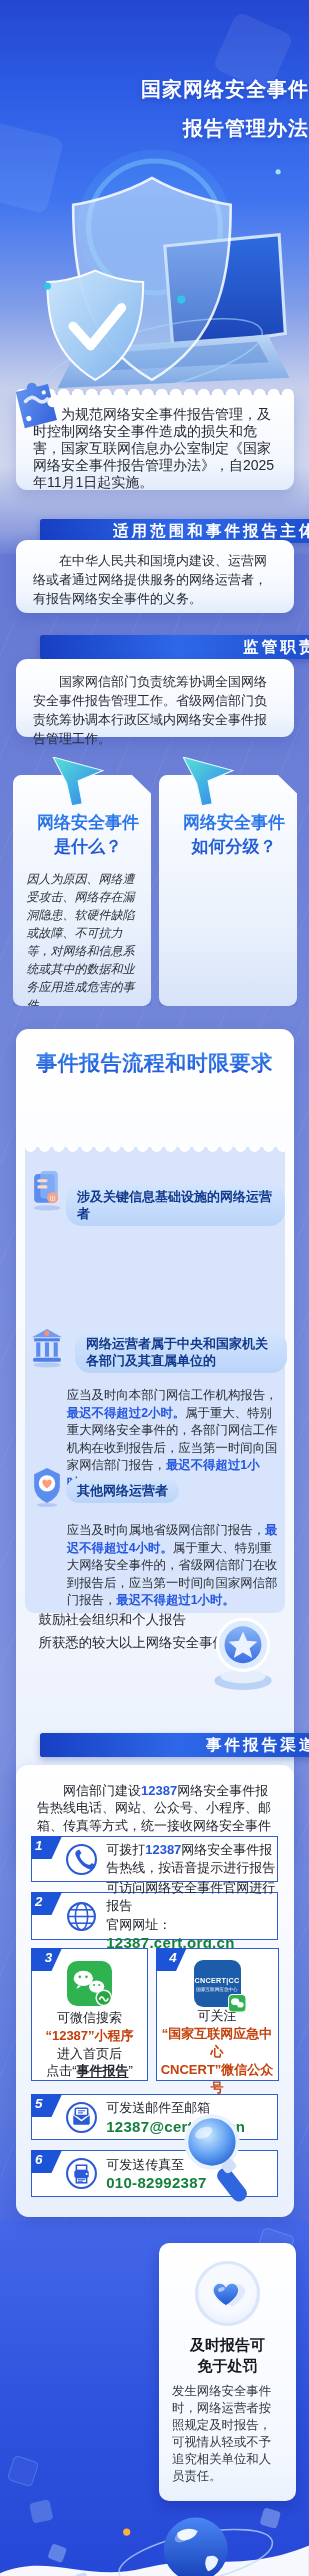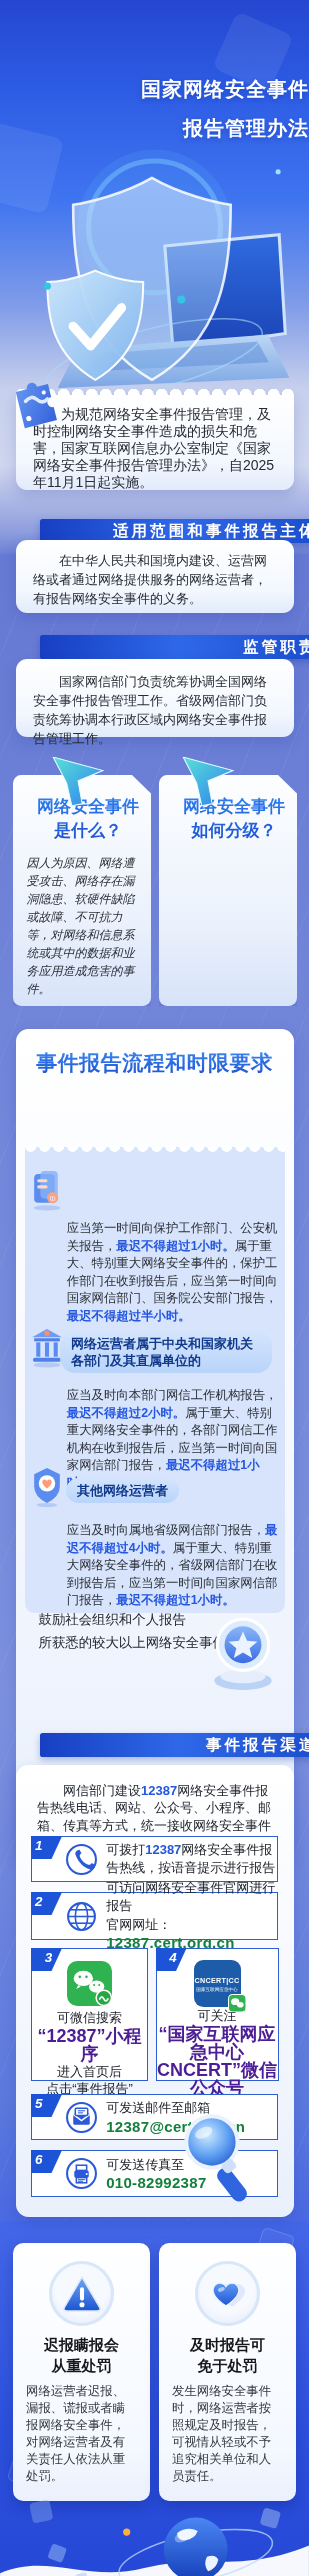--- a/index.html
+++ b/index.html
@@ -33,21 +33,21 @@
   .ctext{font-size:14px;line-height:17px;color:#272b33;text-indent:2em;}
   .ribbon{left:15.5px;width:278px;height:24px;line-height:24px;text-align:right;color:#fff;
     font-size:15.5px;font-weight:bold;letter-spacing:3.1px;border-radius:2.6px;
     background:linear-gradient(90deg,#173fc2 0%,#2e68e8 50%,#1c4ecd 100%);
     box-shadow:0 3.1px 7.2px rgba(16,48,150,.3);margin-left:24px;}
   
   .qcard{top:775px;width:138px;height:231px;
     background:linear-gradient(180deg,#fdfeff 0%,#eaf1fc 65%,#d7e3f9 100%);
     border-radius:8.2px;clip-path:polygon(0 0,119px 0,138px 18.5px,138px 100%,0 100%);
     box-shadow:0 5.2px 11.3px rgba(25,55,160,.2);}
-  .qtitle{margin-top:20px;text-align:center;font-size:17px;font-weight:800;line-height:24px;
+  .qtitle{margin-top:36px;text-align:center;font-size:17px;font-weight:800;line-height:24px;
     background:linear-gradient(180deg,#2f80f0 0%,#1b4fd0 100%);-webkit-background-clip:text;background-clip:text;color:transparent;padding-left:12px;}
   .qbody{margin:11.3px 13.4px 0;font-size:12px;line-height:18px;color:#2a2e36;font-style:italic;}
   
   .bigcard{left:15.5px;width:278px;background:linear-gradient(180deg,#ffffff 0%,#f4f7fe 55%,#e9f0fc 100%);
     border-radius:12.4px;box-shadow:0 6.2px 14.4px rgba(25,55,160,.2);}
   .ftitle{margin-top:19.6px;text-align:center;font-size:21px;font-weight:800;letter-spacing:0.5px;
     background:linear-gradient(180deg,#3b8af2 0%,#1c50d2 100%);-webkit-background-clip:text;background-clip:text;color:transparent;}
   .fintro{margin:10.3px 21.6px 0;font-size:13px;line-height:17.5px;color:#23262e;text-indent:2em;}
   .innercard{position:absolute;top:118px;left:9.3px;width:260px;height:466px;background:#d7e4fb;border-radius:0 0 9.3px 9.3px;}
   .innercard::before{content:"";position:absolute;top:-0.5px;left:0;right:0;height:6.2px;
@@ -64,22 +64,22 @@
     clip-path:polygon(0 0,100% 0,66% 100%,0 100%);color:#fff;font-size:13.4px;font-style:italic;
     font-weight:bold;padding-left:4.1px;line-height:20.6px;}
   .brow{display:flex;align-items:center;height:100%;}
   .bicon{margin-left:33px;flex:0 0 33px;}
   .btext{margin-left:8.2px;}
   .bline{font-size:13px;line-height:18.5px;color:#20242c;}
   .bnum{color:#2456d8;font-weight:bold;}
   .bbig{font-size:15px;font-weight:800;color:#15803d;letter-spacing:0.3px;}
   .vbox{text-align:center;}
   .vline{font-size:13px;line-height:17.5px;color:#20242c;}
-  .vblue{font-size:18px;line-height:18px;font-weight:800;color:#4c1d95;}
-  .ulink{text-decoration:underline;text-underline-offset:2.1px;}
+  .vblue{font-size:13px;line-height:18px;font-weight:800;color:#c2410c;}
+  .ulink{text-decoration:underline;text-underline-offset:2.1px;font-weight:bold;}
   
   .outcard{top:2243px;width:137px;height:258px;background:linear-gradient(180deg,#ffffff,#f4f8ff 80%,#eaf1fd);
     border-radius:10.3px;box-shadow:0 5.2px 12.4px rgba(10,30,120,.28);}
   .ocircle{width:65px;height:65px;border-radius:50%;margin:17.5px auto 0;
     background:radial-gradient(circle at 50% 38%,#f6f9fe 52%,#dde8fa 100%);
     box-shadow:inset 0 0 0 3.1px rgba(214,228,250,.9);display:flex;align-items:center;justify-content:center;}
   .otitle{margin-top:8.2px;text-align:center;font-size:15px;font-weight:800;color:#17181c;line-height:21px;}
   .obody{margin:7.2px 13px 0;font-size:12.4px;line-height:17px;color:#34383f;}
 </style>
 </head>
@@ -192,35 +192,33 @@
 
       <svg class="abs" style="top:24px;left:5.2px" width="34" height="40" viewBox="0 0 66 78">
         <rect x="8" y="6" width="40" height="56" rx="8" fill="#5b8cf0"></rect>
         <rect x="20" y="0" width="34" height="54" rx="8" fill="#86b0f6" opacity=".8"></rect>
         <rect x="14" y="16" width="20" height="6" rx="3" fill="#ffd9c0"></rect>
         <rect x="14" y="28" width="20" height="6" rx="3" fill="#ffd9c0"></rect>
         <circle cx="44" cy="52" r="11" fill="#f2a48c"></circle>
           <text x="44" y="57" font-size="12" text-anchor="middle" fill="#fff">(|)</text>
         <ellipse cx="33" cy="72" rx="26" ry="5" fill="#9db9ee" opacity=".6"></ellipse>
       </svg>
-      <p class="fbody" style="top:61px">
-        <span>应当第一时间向保护工作部门、公安机关报告，</span><b class="hl">最迟不得超过1小时。</b><span>属于重大、特别重大网络安全事件的，保护工作部门在收到报告后，应当第一时间向国家网信部门、国务院公安部门报告，</span><b class="hl">最迟不得超过半小时。</b>
-      </p>
+      <div class="pill" style="top:37px;left:41px">涉及关键信息基础设施的网络运营者</div>
 
       <svg class="abs" style="top:181px;left:5.2px" width="34" height="40" viewBox="0 0 66 78">
         <polygon points="33,2 62,18 4,18" fill="#6f9cf2"></polygon>
         <circle cx="33" cy="10" r="5" fill="#ff8d6e"></circle>
         <rect x="8" y="20" width="50" height="6" fill="#4f7fe8"></rect>
         <rect x="12" y="28" width="8" height="28" fill="#5b8cf0"></rect>
           <rect x="29" y="28" width="8" height="28" fill="#5b8cf0"></rect>
           <rect x="46" y="28" width="8" height="28" fill="#5b8cf0"></rect>
         <rect x="6" y="58" width="54" height="8" rx="3" fill="#4f7fe8"></rect>
         <ellipse cx="33" cy="72" rx="26" ry="5" fill="#9db9ee" opacity=".6"></ellipse>
       </svg>
-      <div class="pill" style="top:184px;left:35px;width:190px">网络运营者属于中央和国家机关各部门及其直属单位的</div>
+      <div class="pill" style="top:184px;left:50px;width:190px">网络运营者属于中央和国家机关各部门及其直属单位的</div>
       <p class="fbody" style="top:228px">
         <span>应当及时向本部门网信工作机构报告，</span><b class="hl">最迟不得超过2小时。</b><span>属于重大、特别重大网络安全事件的，各部门网信工作机构在收到报告后，应当第一时间向国家网信部门报告，</span><b class="hl">最迟不得超过1小时。</b>
       </p>
 
       <svg class="abs" style="top:320px;left:5.2px" width="34" height="40" viewBox="0 0 66 78">
         <path d="M33,2 L58,14 V38 Q58,58 33,70 Q8,58 8,38 V14 Z" fill="#5b8cf0"></path>
         <circle cx="33" cy="32" r="16" fill="#fff"></circle>
         <path d="M33,42 C25,36 22,30 25,26 C27,23 32,24 33,28 C34,24 39,23 41,26 C44,30 41,36 33,42 Z" fill="#ff9b7a"></path>
         <ellipse cx="33" cy="74" rx="20" ry="4" fill="#9db9ee" opacity=".6"></ellipse>
       </svg>
@@ -370,40 +368,20 @@
           <stop offset="1" stop-color="#1f55cc"></stop>
         </radialGradient>
       </defs>
     <circle cx="64" cy="62" r="54" fill="#e9f2fd"></circle>
     <circle cx="64" cy="62" r="46" fill="url(#lensG)"></circle>
     <ellipse cx="48" cy="44" rx="18" ry="10" fill="#ffffff" opacity=".55" transform="rotate(-24 48 44)"></ellipse>
     <rect x="88" y="108" width="30" height="74" rx="14" fill="#2f66e0" transform="rotate(-38 103 145)"></rect>
     <rect x="84" y="98" width="26" height="22" rx="8" fill="#cfe0f8" transform="rotate(-38 97 109)"></rect>
   </svg>
 
-  <div class="abs outcard" style="left:13px">
-    <div class="ocircle">
-      <svg width="42" height="39" viewBox="0 0 82 76">
-        <defs>
-            <linearGradient id="wG" x1="0" y1="0" x2="0" y2="1">
-              <stop offset="0" stop-color="#6fa6f6"></stop>
-              <stop offset="1" stop-color="#1d55d0"></stop>
-            </linearGradient>
-          </defs>
-        <path d="M41,6 L76,66 Q78,72 70,72 L12,72 Q4,72 6,66 Z" fill="url(#wG)" stroke="#dce9fc" stroke-width="3" stroke-linejoin="round"></path>
-        <rect x="37" y="26" width="8" height="26" rx="4" fill="#fff"></rect>
-          <circle cx="41" cy="60" r="5" fill="#fff"></circle>
-      </svg>
-    </div>
-    <div class="otitle">
-      <div>迟报瞒报会</div>
-      <div>从重处罚</div>
-    </div>
-    <p class="obody">网络运营者迟报、漏报、谎报或者瞒报网络安全事件，对网络运营者及有关责任人依法从重处罚。</p>
-  </div>
   <div class="abs outcard" style="left:159px">
     <div class="ocircle">
       <svg width="42" height="39" viewBox="0 0 82 76">
         <defs>
             <linearGradient id="hG" x1="0" y1="0" x2="0" y2="1">
               <stop offset="0" stop-color="#5e9af4"></stop>
               <stop offset="1" stop-color="#2156d4"></stop>
             </linearGradient>
           </defs>
         <path d="M49,64 C27,50 19,35 27,25 C33,17 45,19 49,27 C53,19 65,17 71,25 C79,35 71,50 49,64 Z" fill="#dfe9fb"></path>

